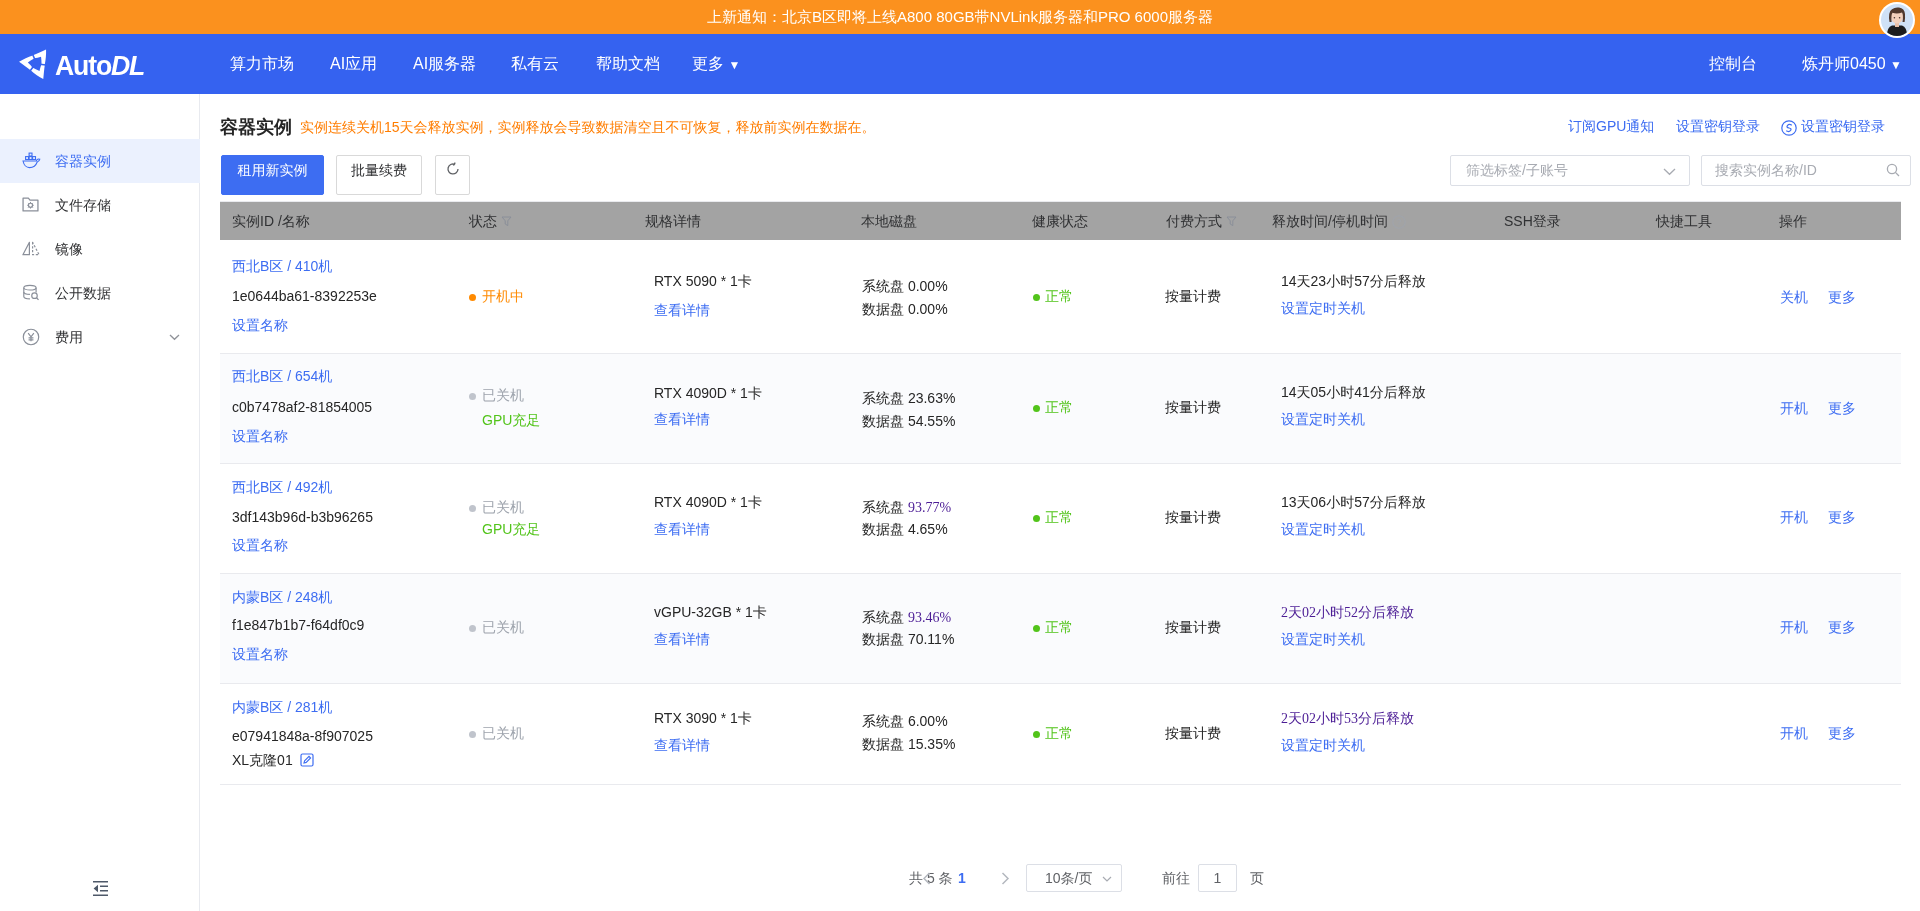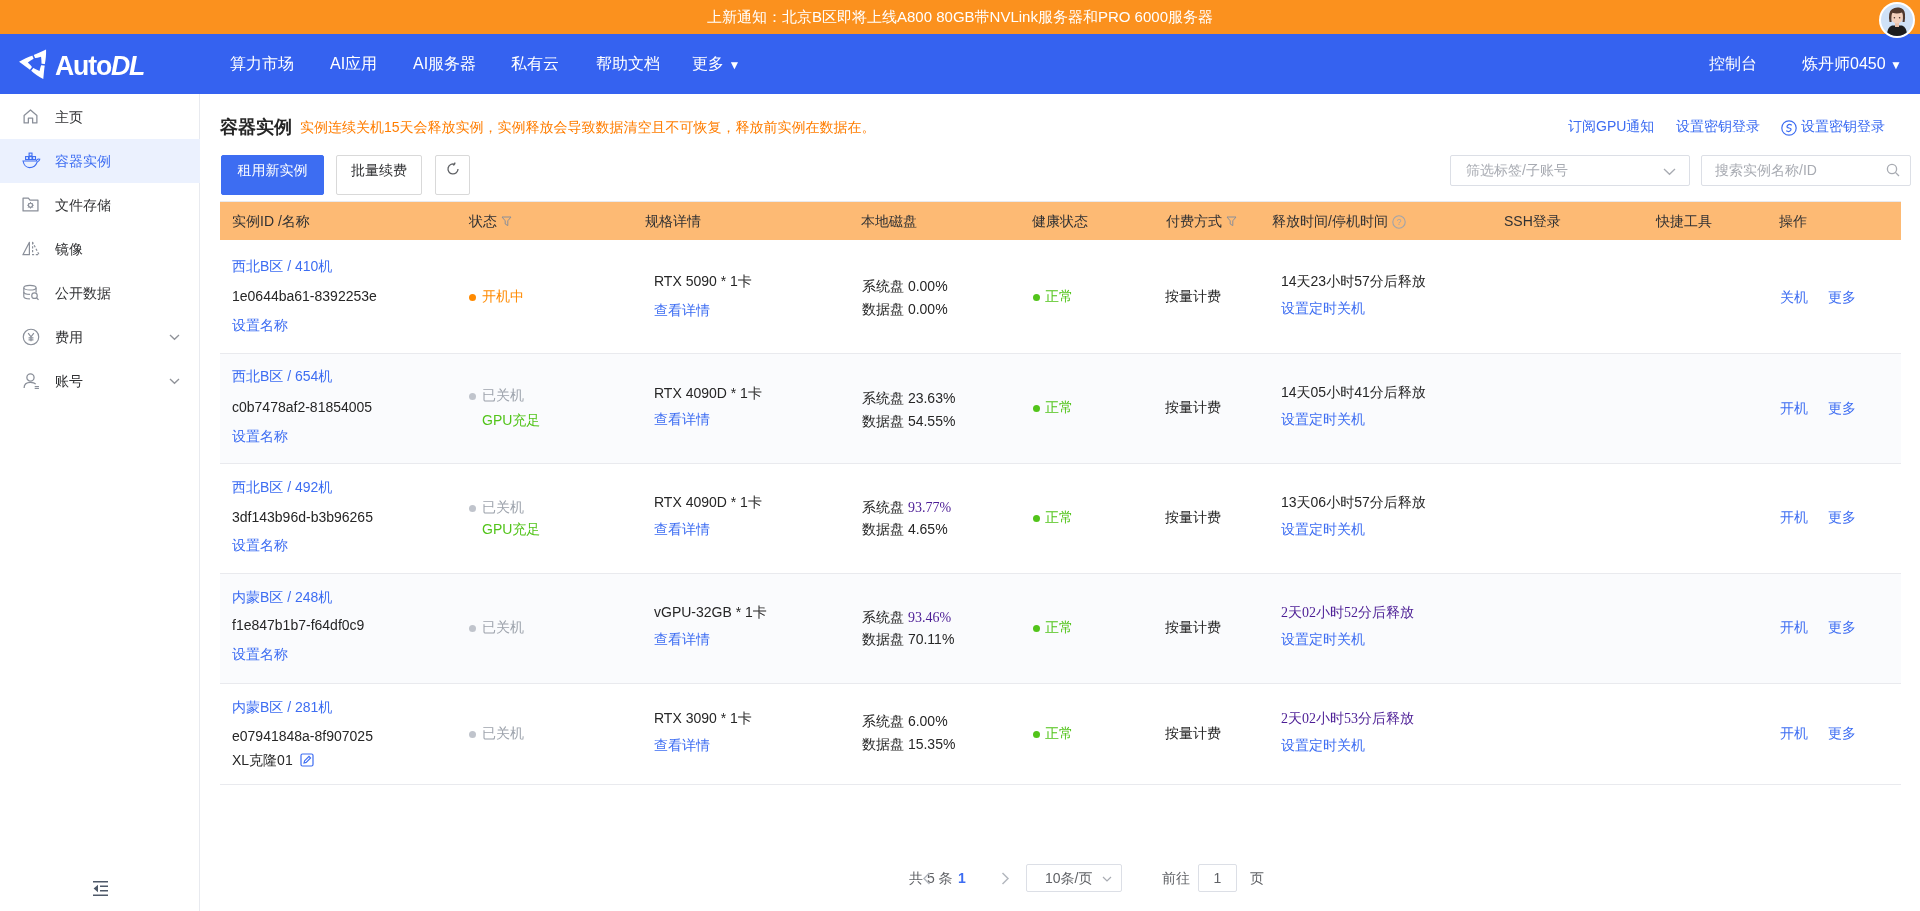--- a/index.html
+++ b/index.html
@@ -30,21 +30,21 @@
 .warn { position:absolute; left:44px; top:119px; font-size:14px; color:#FF7D00; }
 .toplink { position:absolute; top:118px; font-size:14px; color:#3D6DF2; }
 
 .btn { position:absolute; top:61px; height:40px; font-size:14px; text-align:center; line-height:29px; border-radius:2px; }
 .btn-primary { background:#3D6DF2; color:#fff; border:1px solid #3D6DF2; }
 .btn-plain { background:#fff; color:#303133; border:1px solid #D9D9D9; }
 
 .inputbox { position:absolute; top:61px; height:31px; border:1px solid #DCDFE6; border-radius:2px; background:#fff;
   font-size:14px; color:#A8ABB2; line-height:29px; }
 
-#thead { position:absolute; left:19px; top:107px; width:1681px; height:39px; background:#fdba74; border-top:1px solid #E9EAEE;
+#thead { position:absolute; left:19px; top:107px; width:1681px; height:39px; background:#a3a3a3; border-top:1px solid #E9EAEE;
   font-size:14px; color:#303133; }
 #thead .th { position:absolute; top:0; line-height:38px; }
 .row { position:absolute; left:19px; width:1681px; border-bottom:1px solid #E9EAEE; font-size:14px; color:#262626; }
 .c { position:absolute; white-space:nowrap; }
 .dot { position:absolute; width:7px; height:7px; border-radius:50%; }
 .orange { color:#FF8A00; }
 .gray { color:#9DA3AC; }
 .green { color:#52C41A; }
 .red { color:#4c1d95;font-family:Liberation Serif, serif; }
 
@@ -84,26 +84,20 @@
   <div class="navitem" style="left:230px;">算力市场</div>
   <div class="navitem" style="left:330px;">AI应用</div>
   <div class="navitem" style="left:413px;">AI服务器</div>
   <div class="navitem" style="left:511px;">私有云</div>
   <div class="navitem" style="left:596px;">帮助文档</div>
   <div class="navitem" style="left:692px;">更多 <span style="font-size:12px;">▼</span></div>
   <div class="navitem" style="left:1709px;">控制台</div>
   <div class="navitem" style="left:1802px;">炼丹师0450 <span style="font-size:12px;">▼</span></div>
 </div>
 <div id="sidebar">
-  <div class="sideitem" style="top:1px;">
-    <svg width="17" height="17" viewBox="0 0 16 16">
-        <path d="M2 7 L8 1.8 L14 7 L14 14 L10 14 L10 9.5 L6 9.5 L6 14 L2 14 Z" fill="none" stroke="#8A8F99" stroke-width="1.2" stroke-linejoin="round"></path>
-      </svg>
-    <span class="txt">主页</span>
-  </div>
   <div class="sideitem sel" style="top:45px;">
     <svg width="19" height="17" viewBox="0 0 19 17" fill="none" stroke="#3D6DF2" stroke-width="1.1">
       <rect x="3.6" y="4.6" width="2.9" height="2.9"></rect>
         <rect x="7.1" y="4.6" width="2.9" height="2.9"></rect>
         <rect x="7.1" y="1.1" width="2.9" height="2.9"></rect>
         <rect x="10.6" y="4.6" width="2.9" height="2.9"></rect>
       <path d="M1 9 L14.3 9 C14.8 7.4 16.2 6.7 17.8 7.2 C17.5 8.7 16.6 9.6 15.2 10 C13.9 13.6 11 15.6 7.6 15.6 C4.6 15.6 2 13.4 1 9 Z"></path>
     </svg>
     <span class="txt">容器实例</span>
   </div>
@@ -131,31 +125,20 @@
         <path d="M13.7 13 L15.6 15" stroke="#8A8F99" stroke-width="1.2"></path>
       </svg>
     <span class="txt">公开数据</span>
   </div>
   <div class="sideitem" style="top:221px;">
     <svg width="18" height="18" viewBox="0 0 17 17">
         <circle cx="8.5" cy="8.5" r="7.3" fill="none" stroke="#8A8F99" stroke-width="1.1"></circle>
         <path d="M5.8 4.8 L8.5 8.4 L11.2 4.8 M8.5 8.4 L8.5 12.4 M6.2 9.4 L10.8 9.4 M6.2 11.2 L10.8 11.2" fill="none" stroke="#8A8F99" stroke-width="1.1"></path>
       </svg>
     <span class="txt">费用</span>
-      <svg class="chev" width="11" height="7" viewBox="0 0 11 7">
-        <path d="M1 1 L5.5 5.3 L10 1" fill="none" stroke="#909399" stroke-width="1.3"></path>
-      </svg>
-  </div>
-  <div class="sideitem" style="top:265px;">
-    <svg width="18" height="18" viewBox="0 0 17 17">
-        <circle cx="8" cy="5.2" r="3.4" fill="none" stroke="#8A8F99" stroke-width="1.2"></circle>
-        <path d="M2 15 Q2 9.8 8 9.8 Q11.5 9.8 13 11.5" fill="none" stroke="#8A8F99" stroke-width="1.2"></path>
-        <path d="M12 13.8 L16 13.8 M12 15.6 L16 15.6" stroke="#8A8F99" stroke-width="1.1"></path>
-      </svg>
-    <span class="txt">账号</span>
       <svg class="chev" width="11" height="7" viewBox="0 0 11 7">
         <path d="M1 1 L5.5 5.3 L10 1" fill="none" stroke="#909399" stroke-width="1.3"></path>
       </svg>
   </div>
   <svg style="position:absolute; left:92px; top:786px;" width="17" height="17" viewBox="0 0 17 17">
     <path d="M1 1.8 L16 1.8 M8 6.3 L16 6.3 M8 10.8 L16 10.8 M1 15.3 L16 15.3" stroke="#4E5969" stroke-width="1.5"></path>
     <path d="M6 4.7 L1.6 8.5 L6 12.3 Z" fill="#4E5969"></path>
   </svg>
 </div>
 <div id="main">

